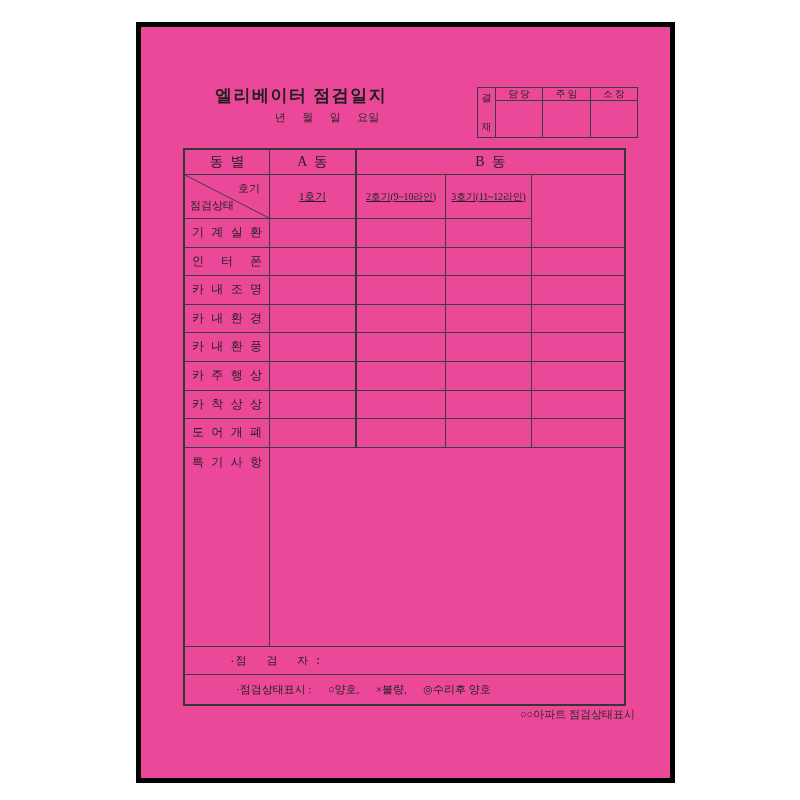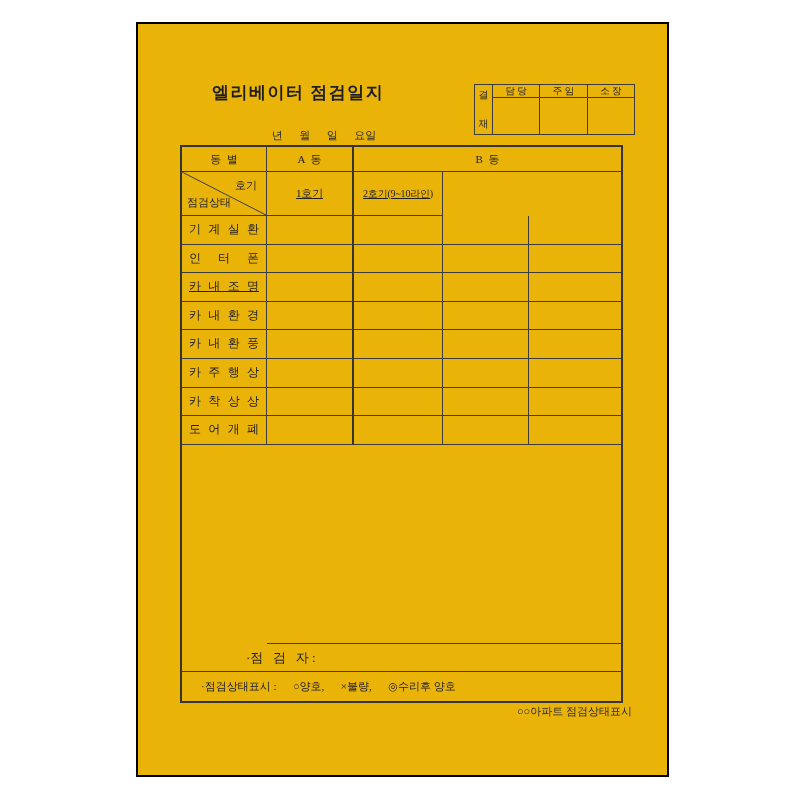--- a/index.html
+++ b/index.html
@@ -3,31 +3,31 @@
 <meta charset="utf-8">
 <style>
   html,body{margin:0;padding:0;}
   body{
     width:800px;height:800px;background:#ffffff;position:relative;
     font-family:"Liberation Serif","DejaVu Serif",serif;
     color:#222;
   }
   .page{
     position:absolute;left:136px;top:22px;width:529px;height:751px;
-    border:2px solid #000000;background:#eab308;
+    border:5px solid #000000;background:#ec4899;
   }
   .pre{white-space:pre;}
 
   
   .title{
     position:absolute;left:0;top:57px;width:320px;text-align:center;
     font-size:17px;font-weight:bold;letter-spacing:1.5px;color:#1e1e1e;
   }
   .dateline{
-    position:absolute;left:26px;top:104px;width:320px;text-align:center;
+    position:absolute;left:26px;top:83px;width:320px;text-align:center;
     font-size:11px;color:#2a2a2a;
   }
 
   
   .approval{
     position:absolute;left:336px;top:60px;width:159px;height:49px;
     border:1px solid #3c3c3c;display:flex;
   }
   .appr-stamp{
     width:17px;border-right:1px solid #3c3c3c;display:flex;flex-direction:column;
@@ -47,35 +47,35 @@
     border:2px solid #353535;box-sizing:border-box;
     display:grid;
     grid-template-columns:85px 87px 89px 86px 1fr;
     grid-template-rows:25px 44px repeat(8,28.6px) 1fr 28px 29px;
     font-size:12px;
   }
   .c{border-right:1px solid #3c3c3c;border-bottom:1px solid #3c3c3c;box-sizing:border-box;overflow:hidden;}
   .no-r{border-right:none;}
   .no-b{border-bottom:none;}
   .thick{border-right-width:2px;border-right-color:#353535;}
-  .hcell{display:flex;align-items:center;justify-content:center;white-space:pre;font-size:11px;}
+  .hcell{display:flex;align-items:center;justify-content:center;white-space:pre;font-size:14px;}
   .ucell{display:flex;align-items:center;justify-content:center;white-space:nowrap;font-size:10px;letter-spacing:-0.2px;text-decoration:underline;}
   .rowlabel{
     text-align:justify;text-align-last:justify;padding:0 7px;line-height:27.6px;
     font-size:12px;
   }
   .diag{position:relative;}
   .diag svg{position:absolute;inset:0;width:100%;height:100%;}
   .diag .tr{position:absolute;top:6px;right:9px;font-size:11px;}
   .diag .bl{position:absolute;bottom:5px;left:5px;font-size:11px;}
   .notes-label{
     text-align:justify;text-align-last:justify;padding:6px 7px 0;font-size:12px;
   }
-  .inspector{display:flex;align-items:center;padding-left:64px;font-size:13px;}
-  .legend{display:flex;align-items:center;padding-left:19px;font-size:11px;}
+  .inspector{display:flex;align-items:center;padding-left:44px;font-size:11px;font-family:Liberation Mono, monospace;}
+  .legend{display:flex;align-items:center;padding-left:51px;font-size:11px;}
 
   .footer{
     position:absolute;left:200px;top:680px;width:294px;text-align:right;
     font-size:11px;color:#2a2a2a;
   }
 </style>
 </head>
 <body>
 
 <div class="page">
@@ -110,34 +110,35 @@
       <svg viewBox="0 0 100 100" preserveAspectRatio="none">
         <line x1="0" y1="0" x2="100" y2="100" stroke="#3c3c3c" stroke-width="1" vector-effect="non-scaling-stroke"></line>
       </svg>
       <span class="tr">호기</span>
       <span class="bl">점검상태</span>
     </div>
 
     <div class="c hcell no-r" style="grid-column:3 / span 3;grid-row:1;">B  동</div>
     <div class="c ucell thick" style="grid-column:2;grid-row:2;font-size:11px;">1호기</div>
     <div class="c ucell" style="grid-column:3;grid-row:2;text-align:center;">2호기(9~10라인)</div>
+    <div class="c ucell" style="grid-column:4;grid-row:2;">3호기(11~12라인)</div>
 
     <div class="c rowlabel" style="grid-column:1;grid-row:3;">기 계 실 환 경</div>
     <div class="c thick" style="grid-column:2;grid-row:3;"></div>
     <div class="c" style="grid-column:3;grid-row:3;"></div>
     <div class="c" style="grid-column:4;grid-row:3;"></div>
     <div class="c no-r" style="grid-column:5;grid-row:3;"></div>
 
     <div class="c rowlabel" style="grid-column:1;grid-row:4;">인 터 폰</div>
     <div class="c thick" style="grid-column:2;grid-row:4;"></div>
     <div class="c" style="grid-column:3;grid-row:4;"></div>
     <div class="c" style="grid-column:4;grid-row:4;"></div>
     <div class="c no-r" style="grid-column:5;grid-row:4;"></div>
 
-    <div class="c rowlabel" style="grid-column:1;grid-row:5;text-decoration:underline;">카 내 조 명</div>
+    <div class="c rowlabel" style="grid-column:1;grid-row:5;">카 내 조 명</div>
     <div class="c thick" style="grid-column:2;grid-row:5;"></div>
     <div class="c" style="grid-column:3;grid-row:5;"></div>
     <div class="c" style="grid-column:4;grid-row:5;"></div>
     <div class="c no-r" style="grid-column:5;grid-row:5;"></div>
 
     <div class="c rowlabel" style="grid-column:1;grid-row:6;">카 내 환 경</div>
     <div class="c thick" style="grid-column:2;grid-row:6;"></div>
     <div class="c" style="grid-column:3;grid-row:6;"></div>
     <div class="c" style="grid-column:4;grid-row:6;"></div>
     <div class="c no-r" style="grid-column:5;grid-row:6;"></div>
@@ -159,20 +160,21 @@
     <div class="c" style="grid-column:3;grid-row:9;"></div>
     <div class="c" style="grid-column:4;grid-row:9;"></div>
     <div class="c no-r" style="grid-column:5;grid-row:9;"></div>
 
     <div class="c rowlabel" style="grid-column:1;grid-row:10;">도 어 개 폐 상 태</div>
     <div class="c thick" style="grid-column:2;grid-row:10;"></div>
     <div class="c" style="grid-column:3;grid-row:10;"></div>
     <div class="c" style="grid-column:4;grid-row:10;"></div>
     <div class="c no-r" style="grid-column:5;grid-row:10;"></div>
 
+    <div class="c notes-label" style="grid-column:1;grid-row:11;">특 기 사 항</div>
     <div class="c no-r" style="grid-column:2 / span 4;grid-row:11;"></div>
 
     <div class="c no-r inspector pre" style="grid-column:1 / span 5;grid-row:12;">·점   검   자 :</div>
 
     <div class="c no-r no-b legend pre" style="grid-column:1 / span 5;grid-row:13;">·점검상태표시 :      ○양호,      ×불량,      ◎수리후 양호</div>
 
   </div>
 
   <div class="footer">○○아파트 점검상태표시</div>
 

